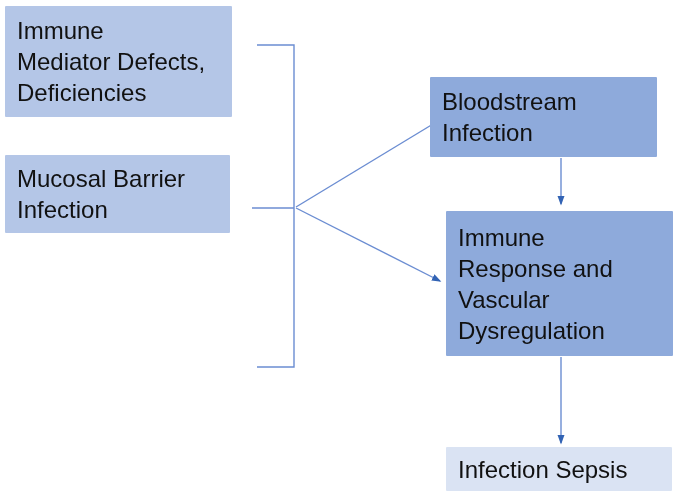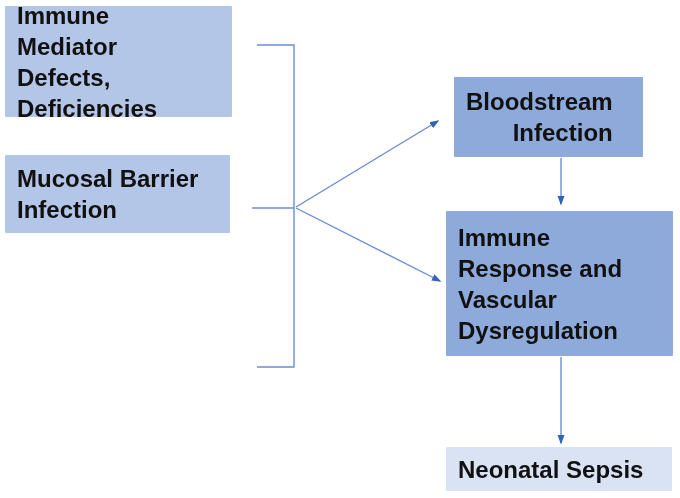--- a/index.html
+++ b/index.html
@@ -23,21 +23,20 @@
     box-sizing:border-box;
     display:flex;
     align-items:center;
     padding-left:12px;
     padding-right:20px;
     font-size:24px;
     line-height:31px;
     color:var(--text_color);
     white-space:pre-line;
     border-radius:1px;
-    font-weight:bold;
   }
   .node-label{white-space:pre-line;}
   .connector-layer{
     position:absolute;
     left:0;top:0;
     width:680px;height:498px;
     pointer-events:none;
   }
   .connector-layer line, .connector-layer path.shaft{
     stroke:var(--connector_line);
@@ -76,29 +75,29 @@
 Mediator Defects,
 Deficiencies</span>
   </div>
 
   <div class="node" style="left: 5px; top: 155px; width: 225px; height: 78px; background-color: rgb(180, 198, 231);">
     <span class="node-label">Mucosal Barrier
 Infection</span>
   </div>
 
 
-  <div class="node" style="left: 454px; top: 77px; width: 189px; height: 80px; background-color: rgb(142, 170, 219); text-align: right;">
+  <div class="node" style="left: 430px; top: 77px; width: 227px; height: 80px; background-color: rgb(142, 170, 219);">
     <span class="node-label">Bloodstream
 Infection</span>
   </div>
 
   <div class="node" style="left: 446px; top: 211px; width: 227px; height: 145px; background-color: rgb(142, 170, 219);">
     <span class="node-label">Immune
 Response and
 Vascular
 Dysregulation</span>
   </div>
 
   <div class="node" style="left: 446px; top: 447px; width: 226px; height: 44px; background-color: rgb(218, 227, 243);">
-    <span class="node-label">Neonatal Sepsis</span>
+    <span class="node-label">Infection Sepsis</span>
   </div>
 
 </div>
 
 </body></html>

